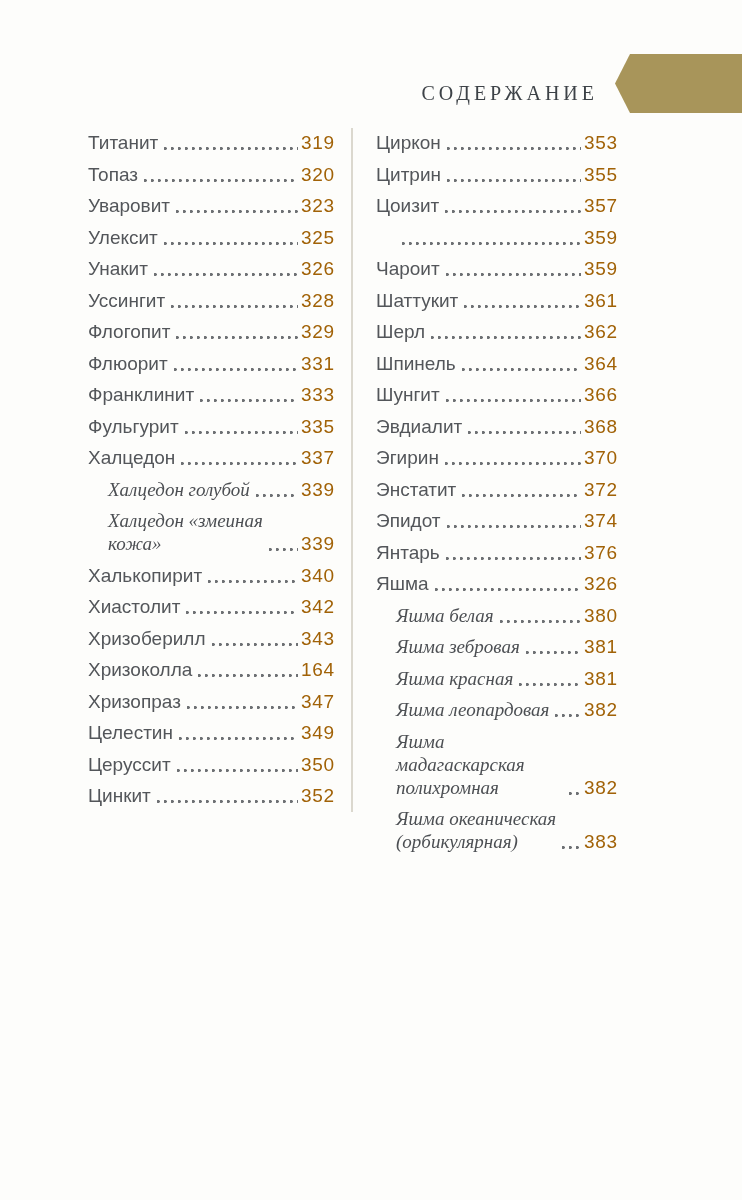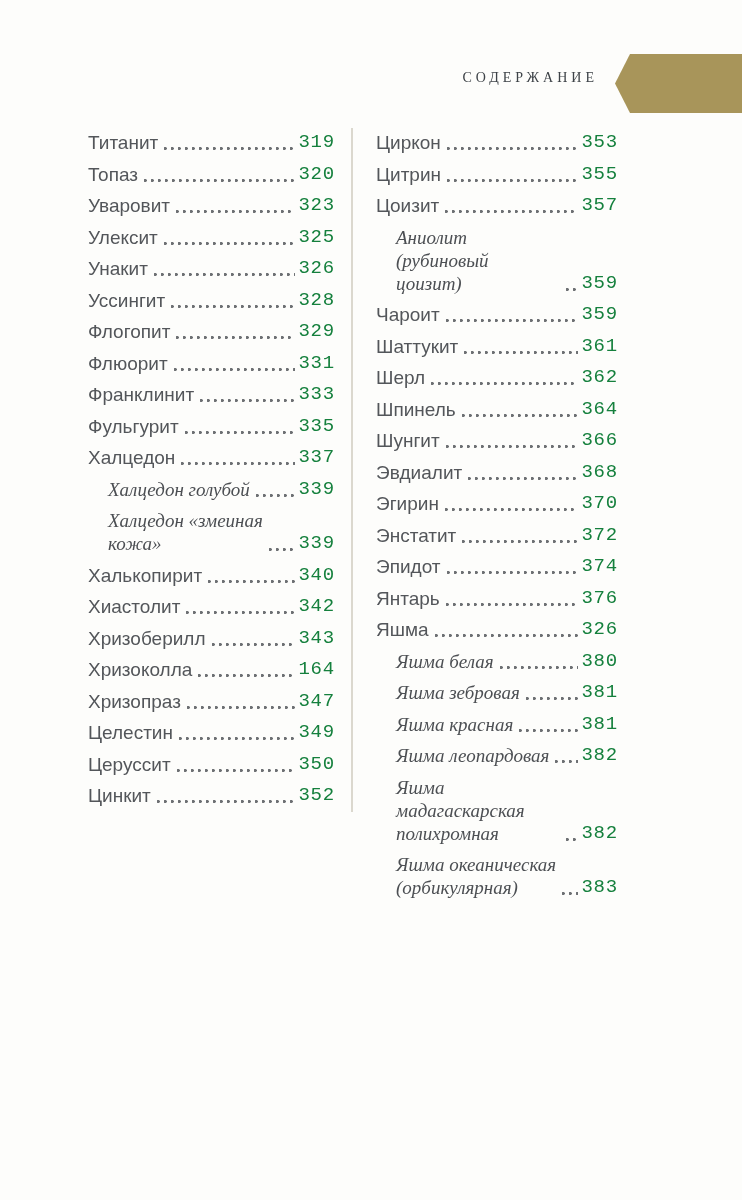--- a/index.html
+++ b/index.html
@@ -12,24 +12,24 @@
   }
   .page {
     position: absolute;
     inset: 0;
     background: #fdfdfb;
   }
 
   
   .header-title {
     position: absolute;
-    top: 70px;
+    top: 82px;
     right: 144px;
     font-family: "Liberation Serif", serif;
-    font-size: 14px;
+    font-size: 20px;
     font-weight: 400;
     letter-spacing: 4px;
     color: #3d4247;
     white-space: nowrap;
   }
   .banner {
     position: absolute;
     top: 54px;
     left: 615px;
     width: 127px;
@@ -79,24 +79,24 @@
     min-width: 12px;
     height: 3px;
     margin: 0 3px 4px 6px;
     background-image: radial-gradient(circle at 1.3px 1.5px, #6d7073 1.25px, rgba(0,0,0,0) 1.8px);
     background-size: 7px 3px;
     background-repeat: repeat-x;
     background-position: left bottom;
   }
   .toc-page {
     flex: none;
-    font-family: Liberation Mono, monospace;
+    font-family: Liberation Sans, sans-serif;
     font-style: normal;
     letter-spacing: 0.8px;
-    color: #15803d;
+    color: #a16207;
   }
 </style>
 </head>
 <body>
 
 <div class="page" style="background: rgb(253, 253, 251);">
 
   <span class="header-title">СОДЕРЖАНИЕ</span>
 
   <div class="banner" style="background: rgb(168, 149, 90);"></div>
@@ -222,22 +222,20 @@
         <span class="toc-label">Цитрин</span>
         <span class="toc-leader"></span>
         <span class="toc-page">355</span>
       </div>
       <div class="toc-row">
         <span class="toc-label">Цоизит</span>
         <span class="toc-leader"></span>
         <span class="toc-page">357</span>
       </div>
       <div class="toc-row sub">
-        <span class="toc-label">Аниолит (рубиновый
-цоизит)</span>
         <span class="toc-leader"></span>
         <span class="toc-page">359</span>
       </div>
       <div class="toc-row">
         <span class="toc-label">Чароит</span>
         <span class="toc-leader"></span>
         <span class="toc-page">359</span>
       </div>
       <div class="toc-row">
         <span class="toc-label">Шаттукит</span>

